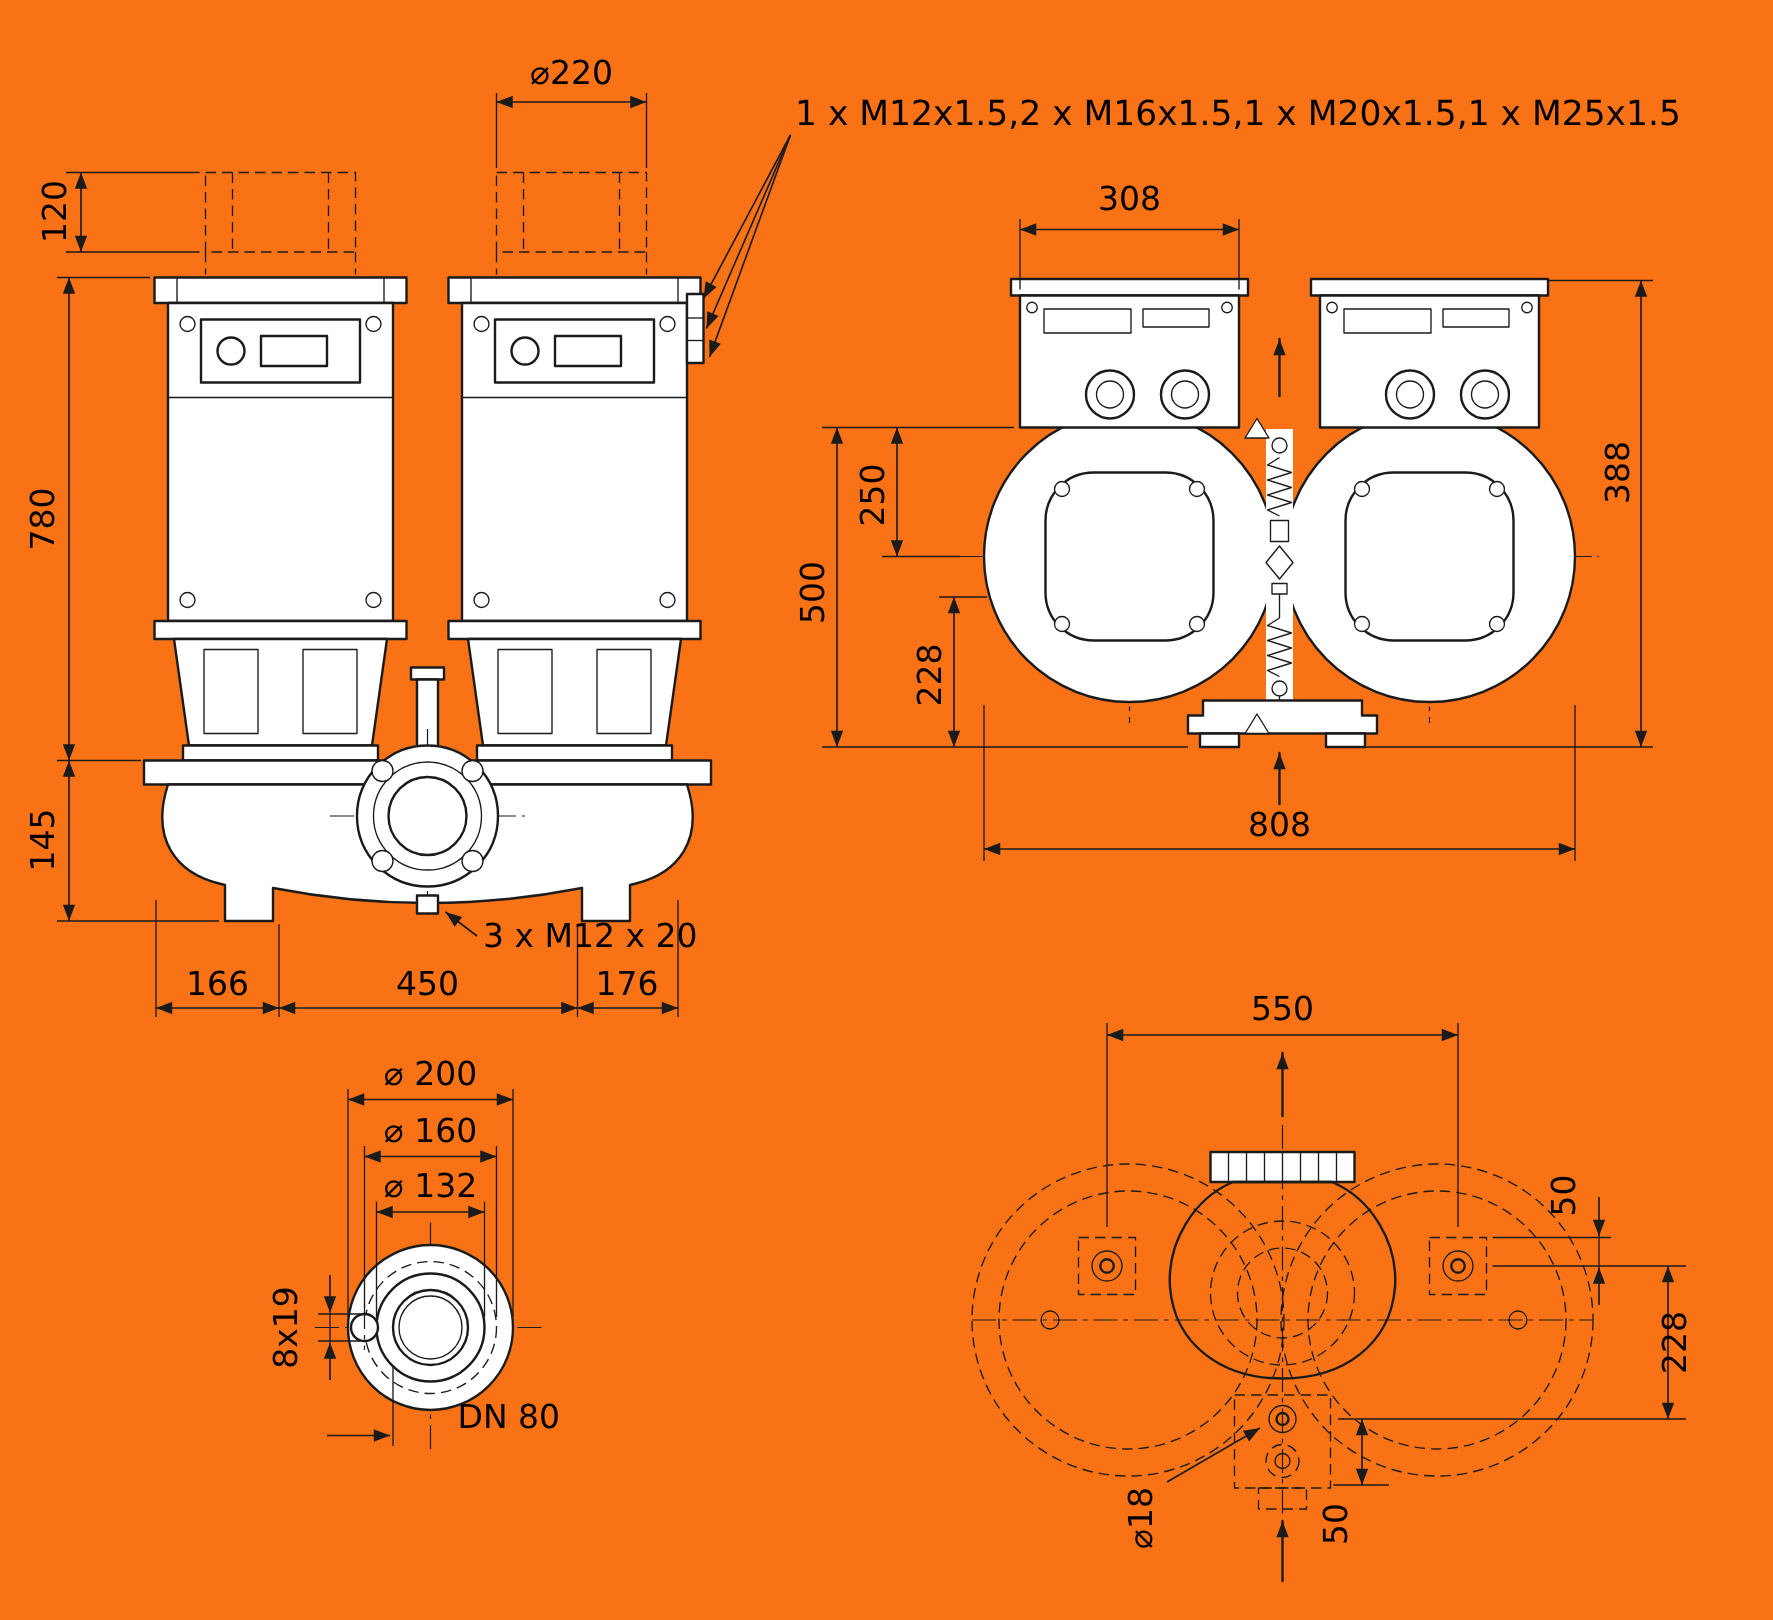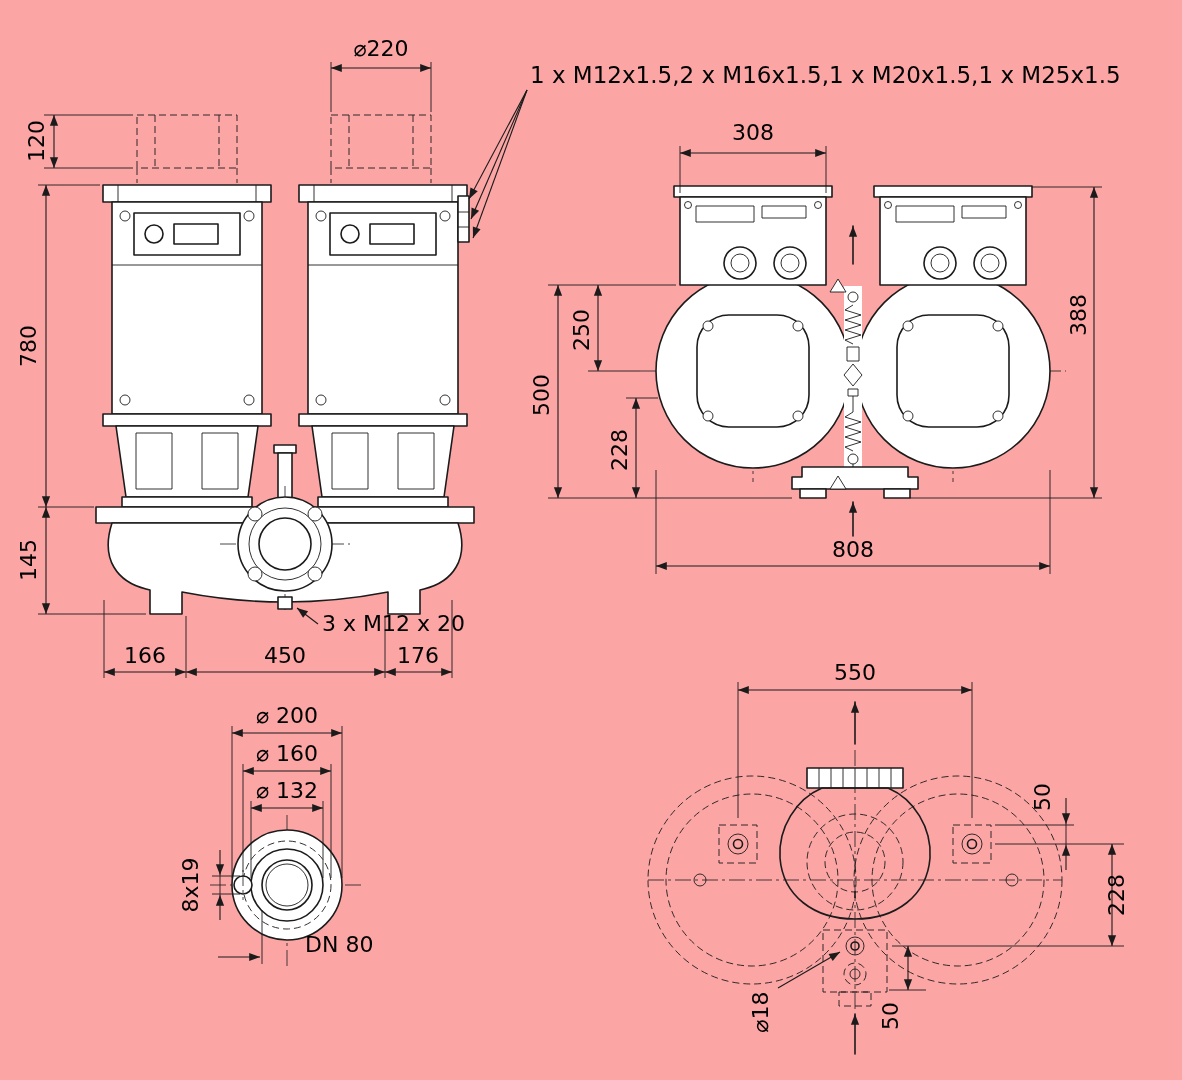--- a/index.html
+++ b/index.html
@@ -1,16 +1,16 @@
 <!DOCTYPE html>
 <html><head>
 <meta charset="utf-8">
 <style>
   html,body{margin:0;padding:0;background:#ffffff}
-  .stage{width:1182px;height:1080px;position:relative;background:#fca5a5}
+  .stage{width:1182px;height:1080px;position:relative;background:#f97316}
   svg{display:block}
   .ln{fill:none;stroke:#1b1b1b;stroke-width:1.6;stroke-linejoin:round;stroke-linecap:round}
   .thin{fill:none;stroke:#1b1b1b;stroke-width:0.9;stroke-linejoin:round}
   .dash{stroke-dasharray:7 4}
   .cl{fill:none;stroke:#1b1b1b;stroke-width:0.8;stroke-dasharray:16 4 3 4}
   .dim{fill:none;stroke:#1b1b1b;stroke-width:1.1}
   .fillw{fill:#ffffff}
   .nofill{fill:none}
   text{font-family:"DejaVu Sans","Liberation Sans",sans-serif;font-size:22px;fill:#000000}
   .note{font-size:23px}

